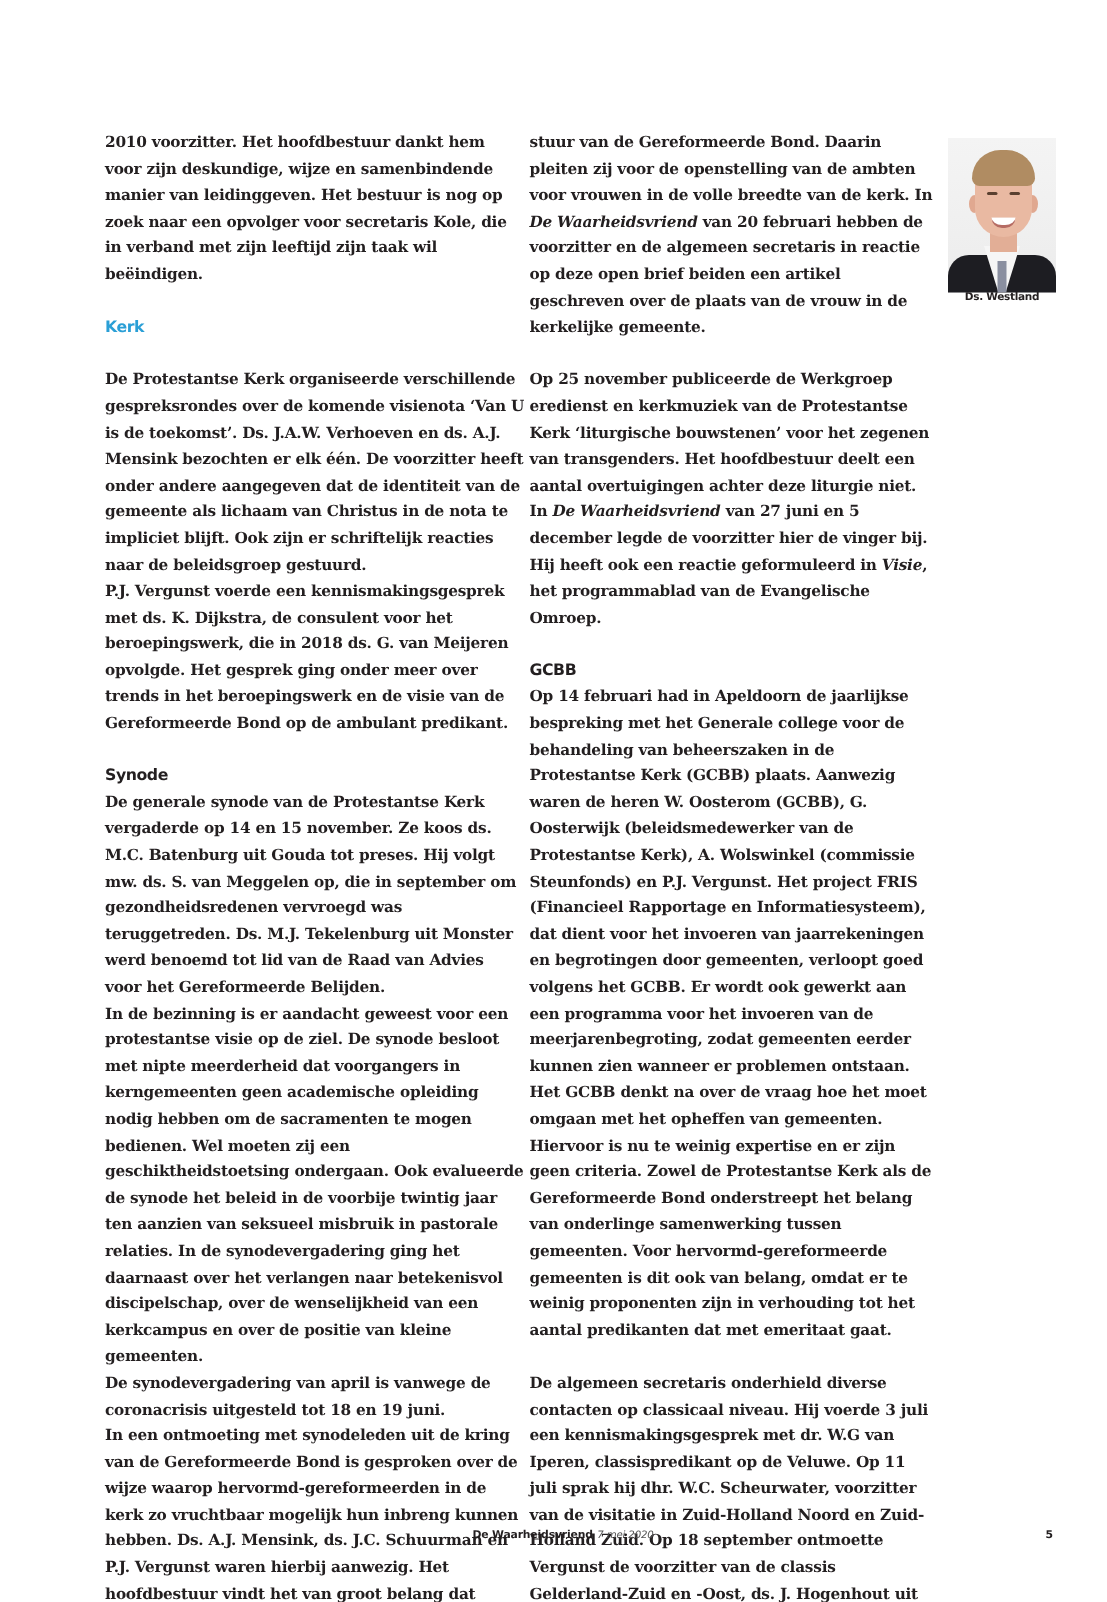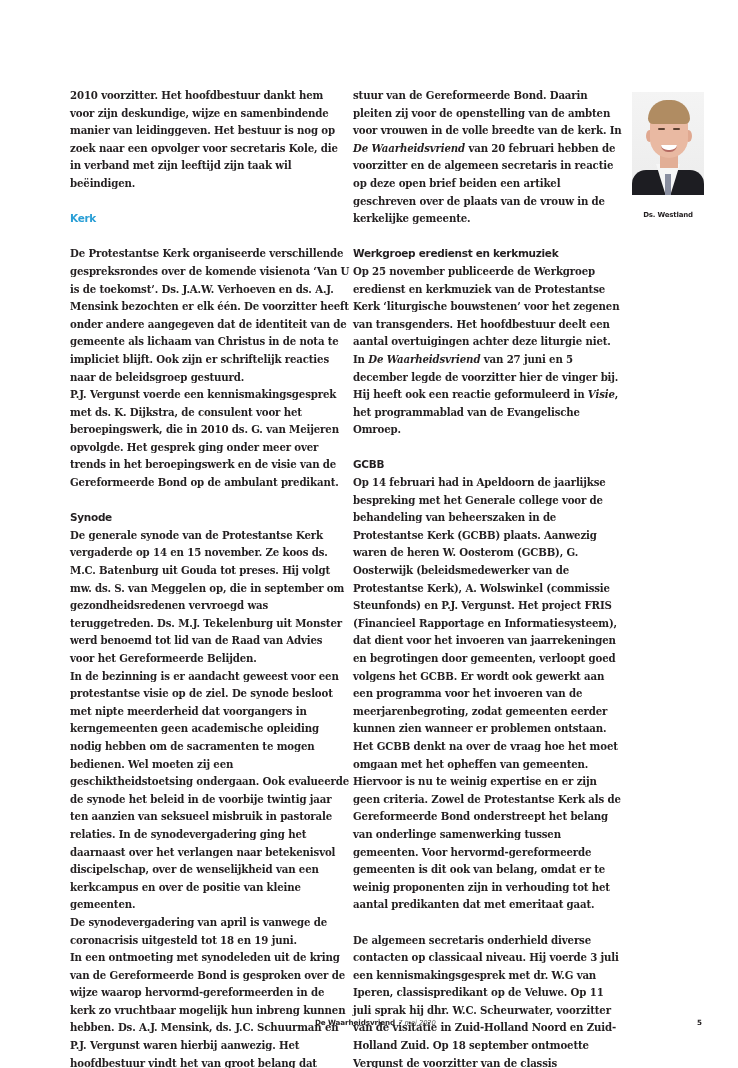--- a/index.html
+++ b/index.html
@@ -61,21 +61,21 @@
   .photo .ear-l { position:absolute; left:14px; top:38px; width:7px; height:12px; background:#e0a890; border-radius:50%; }
   .photo .ear-r { position:absolute; left:53px; top:38px; width:7px; height:12px; background:#e0a890; border-radius:50%; }
   .photo .eye-l { position:absolute; left:26px; top:36px; width:7px; height:2px; background:#5a4030; border-radius:2px; }
   .photo .eye-r { position:absolute; left:41px; top:36px; width:7px; height:2px; background:#5a4030; border-radius:2px; }
   .photo .mouth { position:absolute; left:29px; top:53px; width:16px; height:5px; background:#fff; border-bottom:2px solid #b56b63; border-radius:0 0 8px 8px; }
   .photo .neck { position:absolute; left:28px; top:62px; width:18px; height:14px; background:#e2ae96; }
   .photo .suit { position:absolute; left:0; top:78px; width:72px; height:30px; background:#1d1d22; border-radius: 14px 14px 0 0; }
   .photo .shirt { position:absolute; left:24px; top:72px; width:24px; height:31px; background:#f6f6f6; clip-path: polygon(0 0, 100% 0, 60% 100%, 40% 100%); }
   .photo .tie { position:absolute; left:33px; top:82px; width:6px; height:21px; background:#8a8fa0; }
   .photo-caption {
-    position: absolute; left: 632px; top: 211px; width: 72px;
+    position: absolute; left: 632px; top: 194px; width: 72px;
     font-family: "DejaVu Sans", "Liberation Sans", sans-serif;
     font-weight: bold; font-size: 7px; color: #231f20; text-align: center;
     letter-spacing: -0.2px;
   }
   .footer {
     position: absolute; top: 1018px; left: 0; width: 738px;
     font-family: "DejaVu Sans", "Liberation Sans", sans-serif;
   }
   .footer .pub {
     position: absolute; left: 315px; top: 0;
@@ -92,34 +92,33 @@
 </style>
 </head>
 <body>
 
 <div class="col col-left">
   <p>2010 voorzitter. Het hoofdbestuur dankt hem voor zijn deskundige, wijze en samenbindende manier van leidinggeven. Het bestuur is nog op zoek naar een opvolger voor secretaris Kole, die in verband met zijn leeftijd zijn taak wil beëindigen.</p>
   <div class="spacer"></div>
   <h2 class="h-section">Kerk</h2>
   <div class="spacer"></div>
   <p>De Protestantse Kerk organiseerde verschillende gespreksrondes over de komende visienota ‘Van U is de toekomst’. Ds. J.A.W. Verhoeven en ds. A.J. Mensink bezochten er elk één. De voorzitter heeft onder andere aangegeven dat de identiteit van de gemeente als lichaam van Christus in de nota te impliciet blijft. Ook zijn er schriftelijk reacties naar de beleidsgroep gestuurd.</p>
-  <p>P.J. Vergunst voerde een kennismakingsgesprek met ds. K. Dijkstra, de consulent voor het beroepingswerk, die in 2010 ds. G. van Meijeren opvolgde. Het gesprek ging onder meer over trends in het beroepingswerk en de visie van de Gereformeerde Bond op de ambulant predikant.</p>
+  <p>P.J. Vergunst voerde een kennismakingsgesprek met ds. K. Dijkstra, de consulent voor het beroepingswerk, die in 2018 ds. G. van Meijeren opvolgde. Het gesprek ging onder meer over trends in het beroepingswerk en de visie van de Gereformeerde Bond op de ambulant predikant.</p>
   <div class="spacer"></div>
   <h4 class="h-sub">Synode</h4>
   <p>De generale synode van de Protestantse Kerk vergaderde op 14 en 15 november. Ze koos ds. M.C. Batenburg uit Gouda tot preses. Hij volgt mw. ds. S. van Meggelen op, die in september om gezondheidsredenen vervroegd was teruggetreden. Ds. M.J. Tekelenburg uit Monster werd benoemd tot lid van de Raad van Advies voor het Gereformeerde Belijden.</p>
   <p>In de bezinning is er aandacht geweest voor een protestantse visie op de ziel. De synode besloot met nipte meerderheid dat voorgangers in kerngemeenten geen academische opleiding nodig hebben om de sacramenten te mogen bedienen. Wel moeten zij een geschiktheidstoetsing ondergaan. Ook evalueerde de synode het beleid in de voorbije twintig jaar ten aanzien van seksueel misbruik in pastorale relaties. In de synodevergadering ging het daarnaast over het verlangen naar betekenisvol discipelschap, over de wenselijkheid van een kerkcampus en over de positie van kleine gemeenten.</p>
   <p>De synodevergadering van april is vanwege de coronacrisis uitgesteld tot 18 en 19 juni.</p>
   <p>In een ontmoeting met synodeleden uit de kring van de Gereformeerde Bond is gesproken over de wijze waarop hervormd-gereformeerden in de kerk zo vruchtbaar mogelijk hun inbreng kunnen hebben. Ds. A.J. Mensink, ds. J.C. Schuurman en P.J. Vergunst waren hierbij aanwezig. Het hoofdbestuur vindt het van groot belang dat ambtsdragers vanuit hervormd-gereformeerde gemeenten lid zijn van de synode.</p>
   <p>Op 16 januari verscheen een open brief van zeven (oud-)synodeleden, mede gericht aan het hoofdbe-</p>
 </div>
 
 <div class="col col-mid">
   <p><span>stuur van de Gereformeerde Bond. Daarin pleiten zij voor de openstelling van de ambten voor vrouwen in de volle breedte van de kerk. In </span><em>De Waarheidsvriend</em><span> van 20 februari hebben de voorzitter en de algemeen secretaris in reactie op deze open brief beiden een artikel geschreven over de plaats van de vrouw in de kerkelijke gemeente.</span></p>
   <div class="spacer"></div>
-  <h4 class="h-sub">Werkgroep eredienst en kerkmuziek</h4>
   <p><span>Op 25 november publiceerde de Werkgroep eredienst en kerkmuziek van de Protestantse Kerk ‘liturgische bouwstenen’ voor het zegenen van transgenders. Het hoofdbestuur deelt een aantal overtuigingen achter deze liturgie niet. In </span><em>De Waarheidsvriend</em><span> van 27 juni en 5 december legde de voorzitter hier de vinger bij. Hij heeft ook een reactie geformuleerd in </span><em>Visie</em><span>, het programmablad van de Evangelische Omroep.</span></p>
   <div class="spacer"></div>
   <h4 class="h-sub">GCBB</h4>
   <p>Op 14 februari had in Apeldoorn de jaarlijkse bespreking met het Generale college voor de behandeling van beheerszaken in de Protestantse Kerk (GCBB) plaats. Aanwezig waren de heren W. Oosterom (GCBB), G. Oosterwijk (beleidsmedewerker van de Protestantse Kerk), A. Wolswinkel (commissie Steunfonds) en P.J. Vergunst. Het project FRIS (Financieel Rapportage en Informatiesysteem), dat dient voor het invoeren van jaarrekeningen en begrotingen door gemeenten, verloopt goed volgens het GCBB. Er wordt ook gewerkt aan een programma voor het invoeren van de meerjarenbegroting, zodat gemeenten eerder kunnen zien wanneer er problemen ontstaan.</p>
   <p>Het GCBB denkt na over de vraag hoe het moet omgaan met het opheffen van gemeenten. Hiervoor is nu te weinig expertise en er zijn geen criteria. Zowel de Protestantse Kerk als de Gereformeerde Bond onderstreept het belang van onderlinge samenwerking tussen gemeenten. Voor hervormd-gereformeerde gemeenten is dit ook van belang, omdat er te weinig proponenten zijn in verhouding tot het aantal predikanten dat met emeritaat gaat.</p>
   <div class="spacer"></div>
   <p>De algemeen secretaris onderhield diverse contacten op classicaal niveau. Hij voerde 3 juli een kennismakingsgesprek met dr. W.G van Iperen, classispredikant op de Veluwe. Op 11 juli sprak hij dhr. W.C. Scheurwater, voorzitter van de visitatie in Zuid-Holland Noord en Zuid-Holland Zuid. Op 18 september ontmoette Vergunst de voorzitter van de classis Gelderland-Zuid en -Oost, ds. J. Hogenhout uit Meteren, en classispredikant dr. J. van Beelen.</p>
 </div>
 
 <div class="photo">

